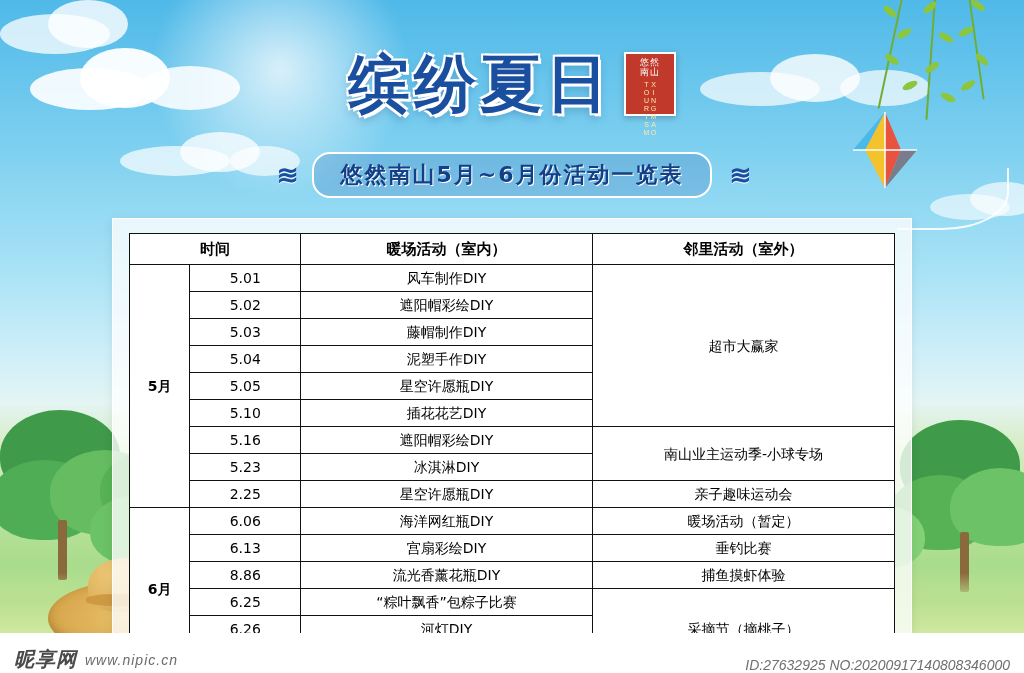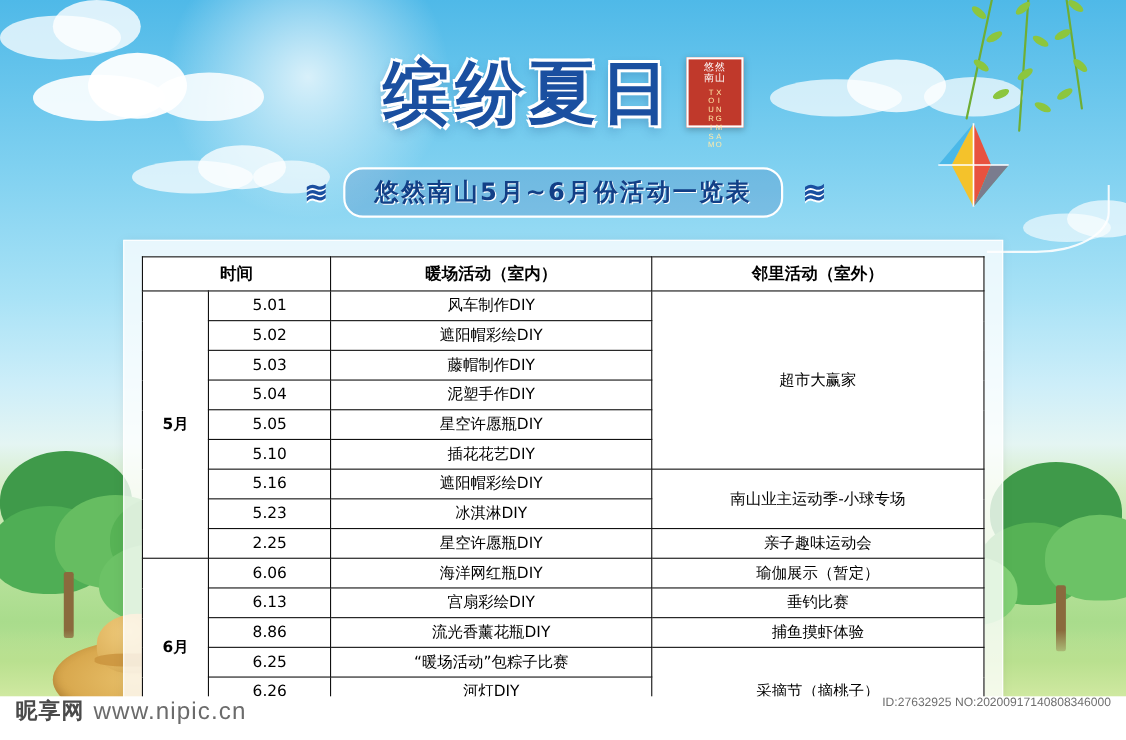--- a/index.html
+++ b/index.html
@@ -220,46 +220,47 @@
     border-radius: 40%;
     opacity:.8;
   }
   
   .bottom-bar {
     position:absolute;
     left:0; bottom:0;
     width:1024px; height:40px;
     background: #ffffff;
     display:flex;
-    align-items:flex-start;
+    align-items:flex-end;
     justify-content:space-between;
     padding: 0 14px;
     box-sizing:border-box;
+    font-style:italic;
   }
   .brand {
     display:flex;
     align-items:center;
     gap:8px;
   }
   .brand .logo-text {
     font-family: "DejaVu Sans", sans-serif;
     font-size: 20px;
     font-weight: bold;
     color: #4a4a4a;
     letter-spacing: 1px;
   }
   .brand .site {
     font-family: "Liberation Sans", sans-serif;
-    font-size: 22px;
+    font-size: 14px;
     color: #6b6b6b;
     letter-spacing: 1px;
   }
   .idcode {
     font-family: "Liberation Sans", sans-serif;
-    font-size: 11px;
+    font-size: 14px;
     color: #6f6f6f;
   }
 </style>
 </head>
 <body>
 
 <div class="poster">
 
   <div class="sun"></div>
 
@@ -422,35 +423,35 @@
           </tr>
           <tr>
             <td>2.25</td>
             <td>星空许愿瓶DIY</td>
             <td>亲子趣味运动会</td>
           </tr>
           <tr>
             <td class="month" rowspan="6">6月</td>
             <td>6.06</td>
             <td>海洋网红瓶DIY</td>
-            <td>瑜伽展示（暂定）</td>
+            <td>暖场活动（暂定）</td>
           </tr>
           <tr>
             <td>6.13</td>
             <td>宫扇彩绘DIY</td>
             <td>垂钓比赛</td>
           </tr>
           <tr>
             <td>8.86</td>
             <td>流光香薰花瓶DIY</td>
             <td>捕鱼摸虾体验</td>
           </tr>
           <tr>
             <td>6.25</td>
-            <td>“暖场活动”包粽子比赛</td>
+            <td>“粽叶飘香”包粽子比赛</td>
             <td rowspan="3">采摘节（摘桃子）</td>
           </tr>
           <tr>
             <td>6.26</td>
             <td>河灯DIY</td>
           </tr>
           <tr>
             <td>6.27</td>
             <td>贝壳画DIY</td>
           </tr>

